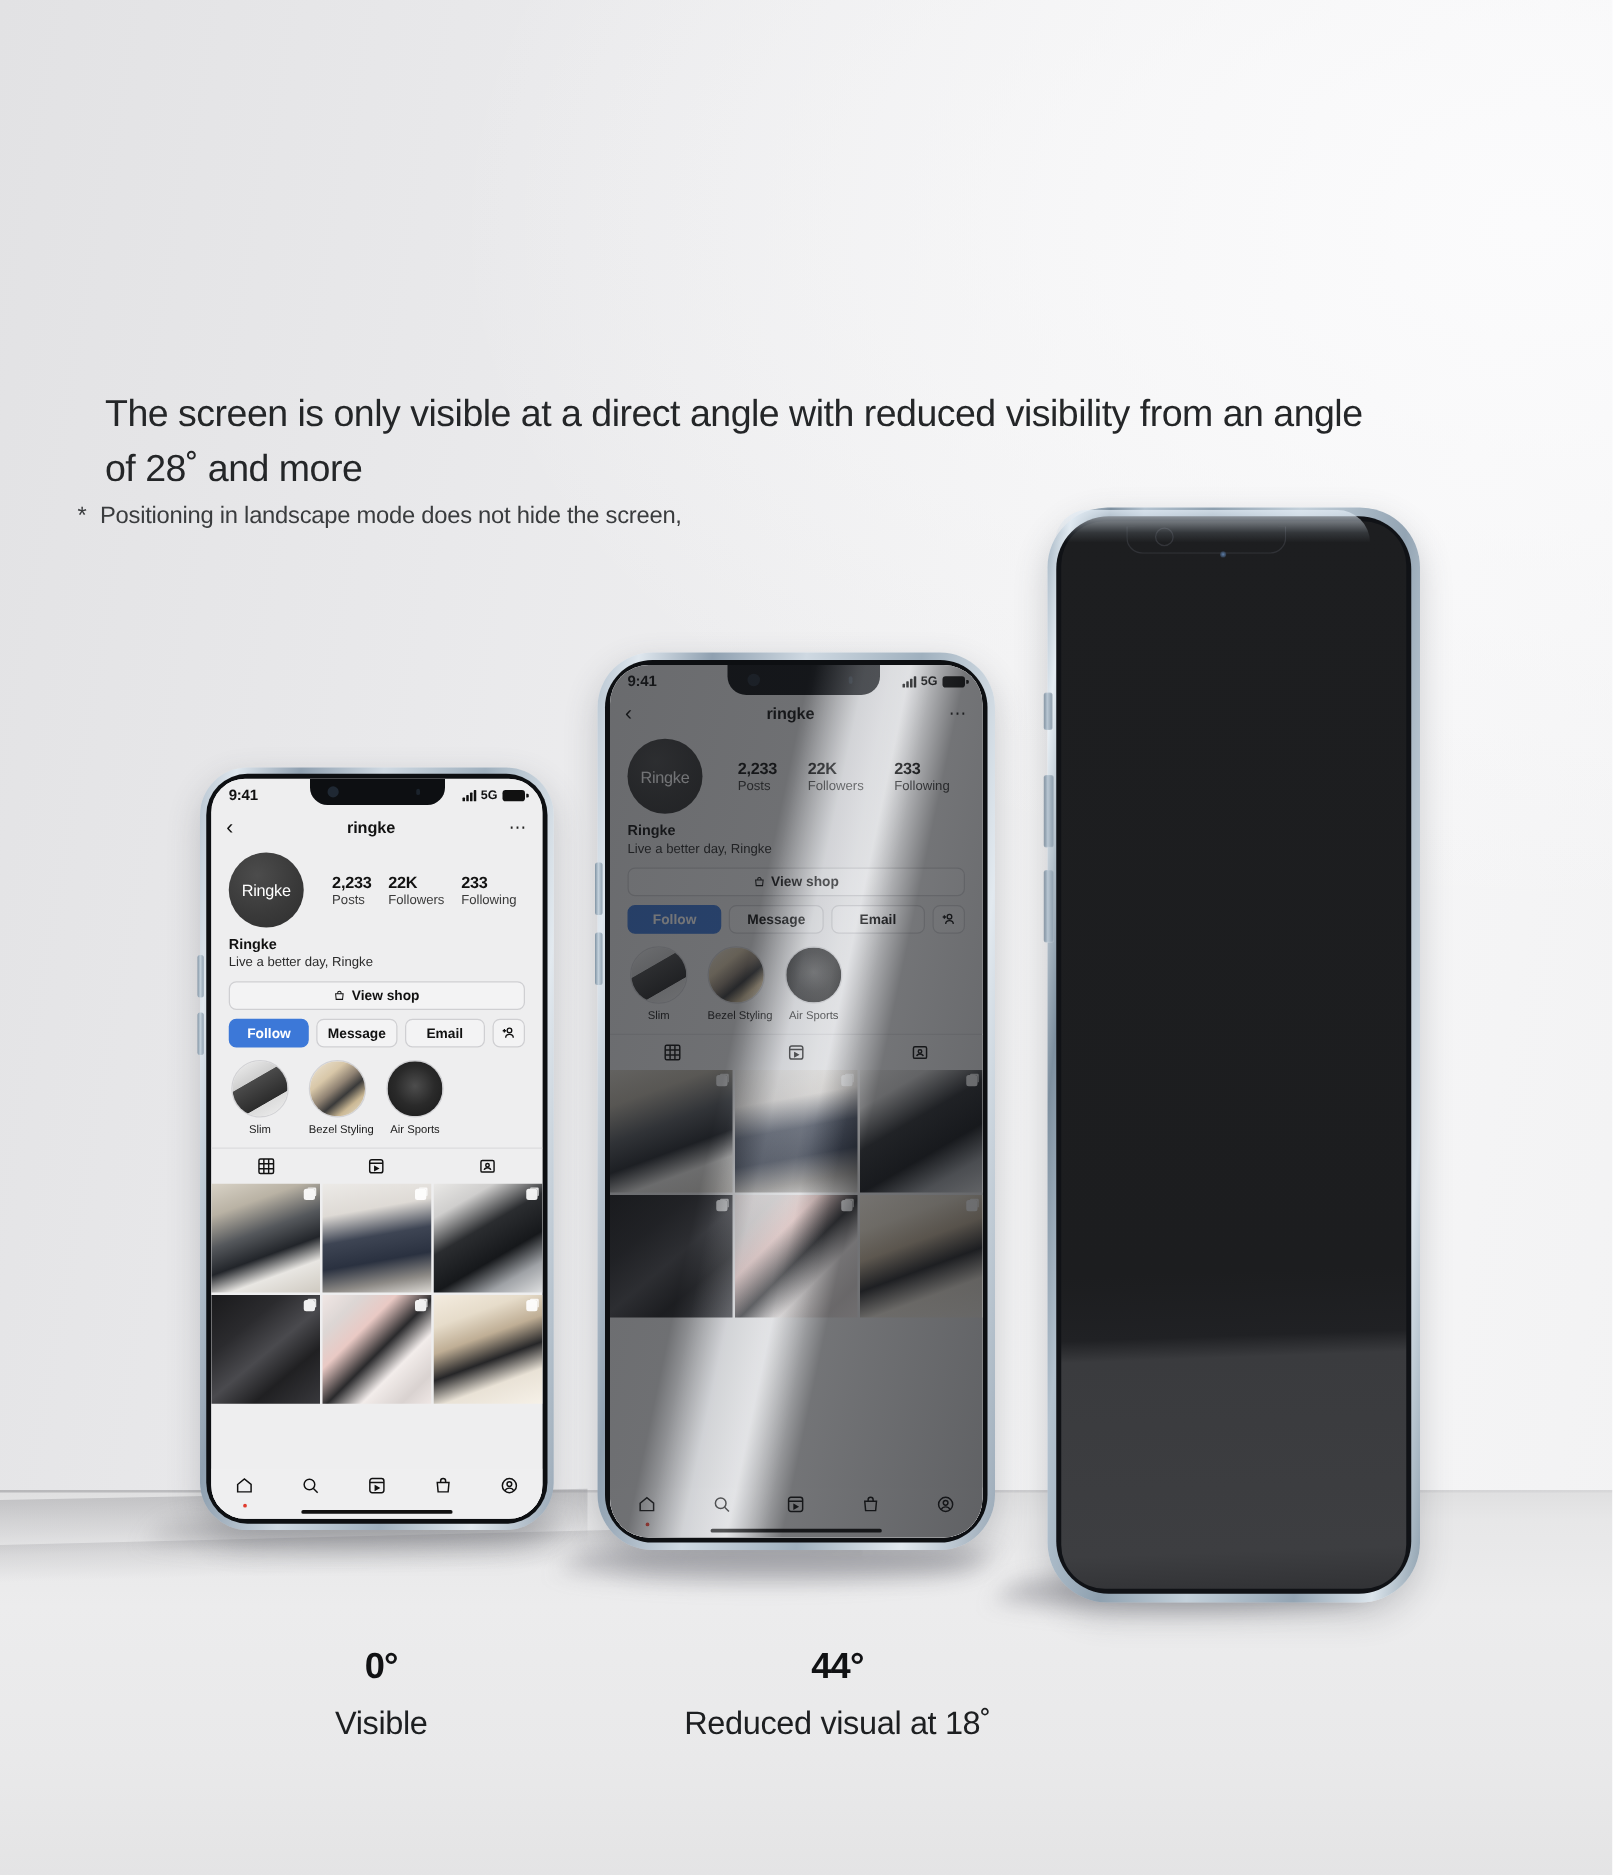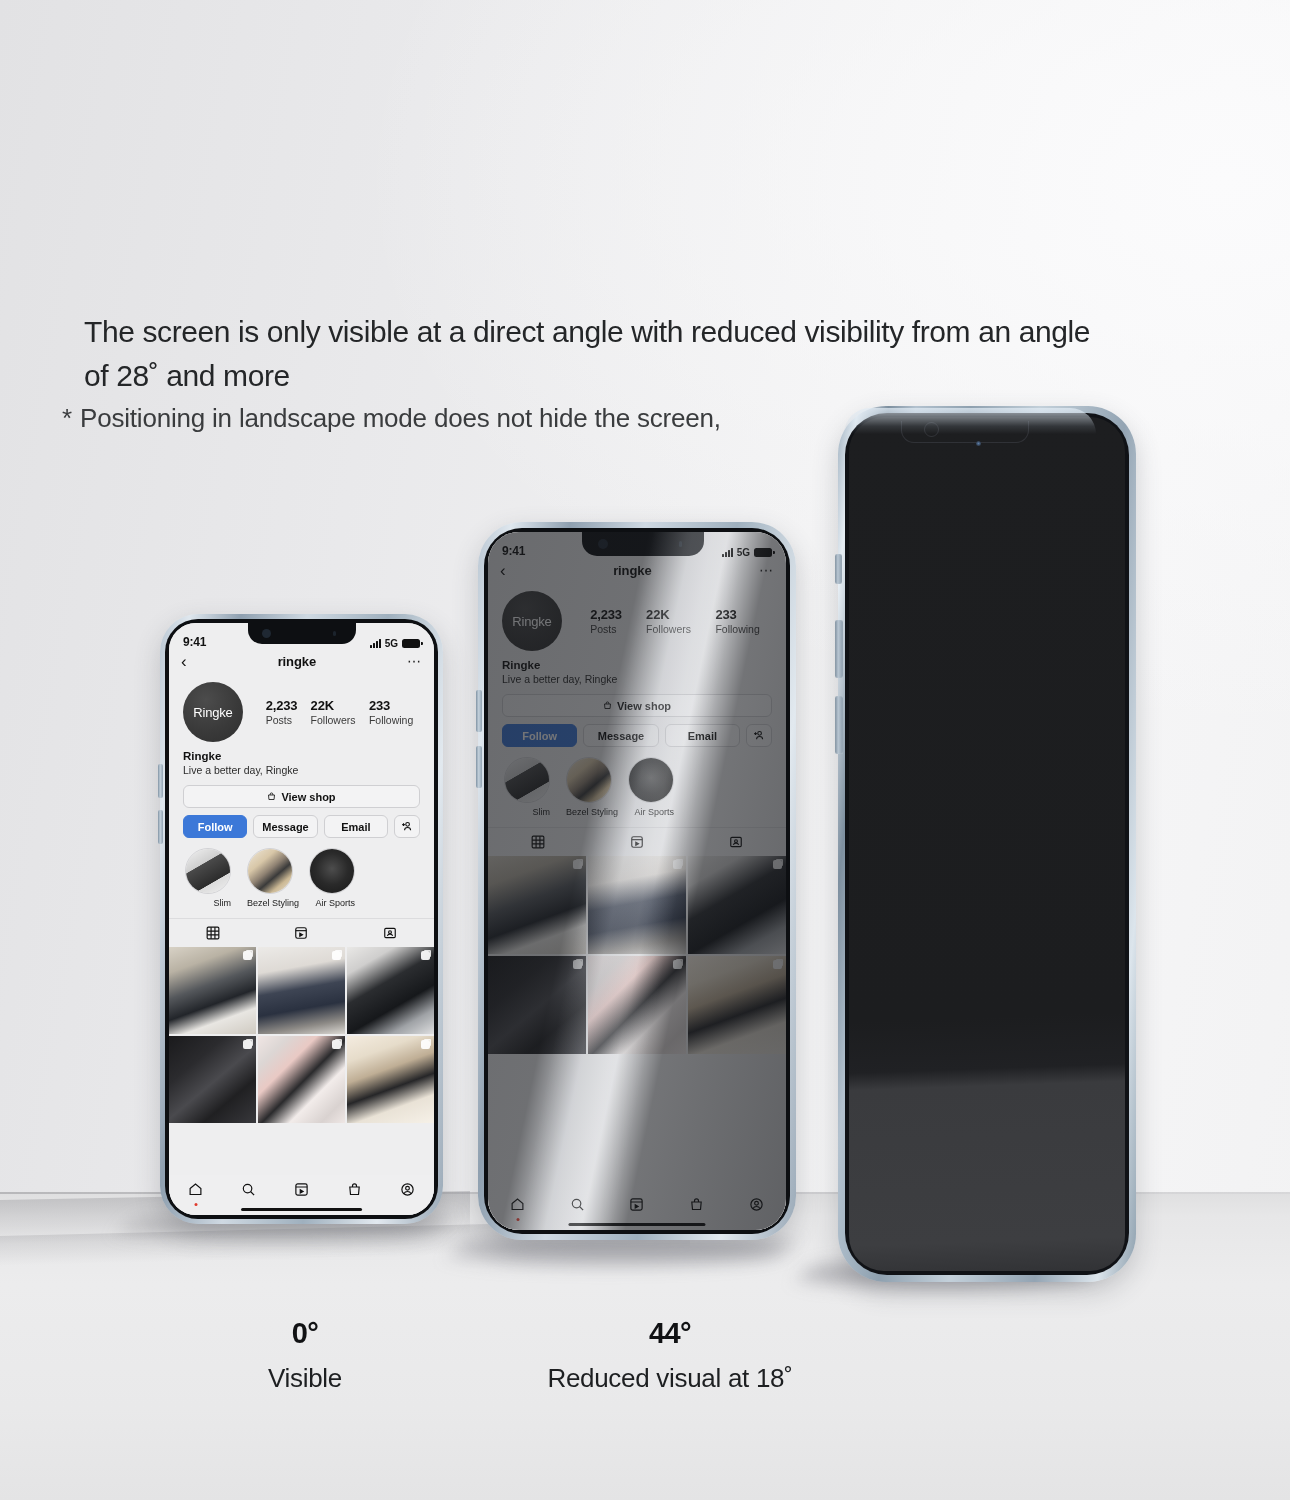--- a/index.html
+++ b/index.html
@@ -82,21 +82,21 @@
     font-weight: 400;
     line-height: 1.48;
     letter-spacing: -0.4px;
     color: #242628;
     margin-top: 32px;
   }
   .footnote {
     position: absolute;
     left: 62px; top: 398px;
     width: 700px;
-    font-size: 26px;
+    font-size: 19px;
     font-weight: 400;
     line-height: 1.55;
     letter-spacing: -0.2px;
     color: #3a3c3e;
   }
   .footnote .fn-ind { display: inline-block; width: 18px; }
 
   
   .phone { position: absolute; }
 
@@ -115,21 +115,21 @@
   .phone-screen {
     position: absolute;
     overflow: hidden;
     border-radius: 29px;
     background: #ededee;
   }
 
   
   .ig { position: absolute; inset: 0; background: #eeeeef; color: #111; }
   .ig-status {
-    display: flex; align-items: flex-end; justify-content: space-between;
+    display: flex; align-items: center; justify-content: space-between;
     padding: 0 14px; height: 26px; font-weight: 600;
   }
   .ig-status .time { font-size: 12px; letter-spacing: -.2px; }
   .ig-status .right { display: flex; align-items: center; gap: 4px; }
   .bars { display: flex; align-items: flex-end; gap: 1px; height: 9px; }
   .bars i { display: block; width: 2px; background: #111; border-radius: .5px; }
   .bars i:nth-child(1) { height: 3px; }
   .bars i:nth-child(2) { height: 5px; }
   .bars i:nth-child(3) { height: 7px; }
   .bars i:nth-child(4) { height: 9px; }
@@ -177,21 +177,21 @@
   .ig-actions { display: flex; gap: 6px; margin: 7px 14px 0; }
   .ig-btn {
     height: 23px; border: 1px solid #cfcfd2; border-radius: 6px;
     display: flex; align-items: center; justify-content: center;
     font-size: 11px; font-weight: 600; background: #f3f3f4; flex: 1;
   }
   .ig-btn.primary { background: #3c78d8; border-color: #3c78d8; color: #fff; }
   .ig-btn.icon { flex: 0 0 26px; }
 
   .ig-highlights { display: flex; gap: 16px; padding: 10px 16px 0; }
-  .ig-hl { text-align: right; width: 46px; }
+  .ig-hl { text-align: center; width: 46px; }
   .ig-hl .ring {
     width: 46px; height: 46px; border-radius: 50%;
     border: 1.5px solid #d2d2d5; overflow: hidden;
     display: flex; align-items: center; justify-content: center;
   }
   .ig-hl .lbl { font-size: 9px; margin-top: 4px; color: #202020; white-space: nowrap; }
 
   .hl-a { width: 100%; height: 100%;
     background: linear-gradient(150deg,#f2f2f2 0%,#cfcfcf 35%,#4a4a4a 36%,#2c2c2c 70%,#dcdcdc 71%,#f0f0f0 100%); }
   .hl-b { width: 100%; height: 100%;

